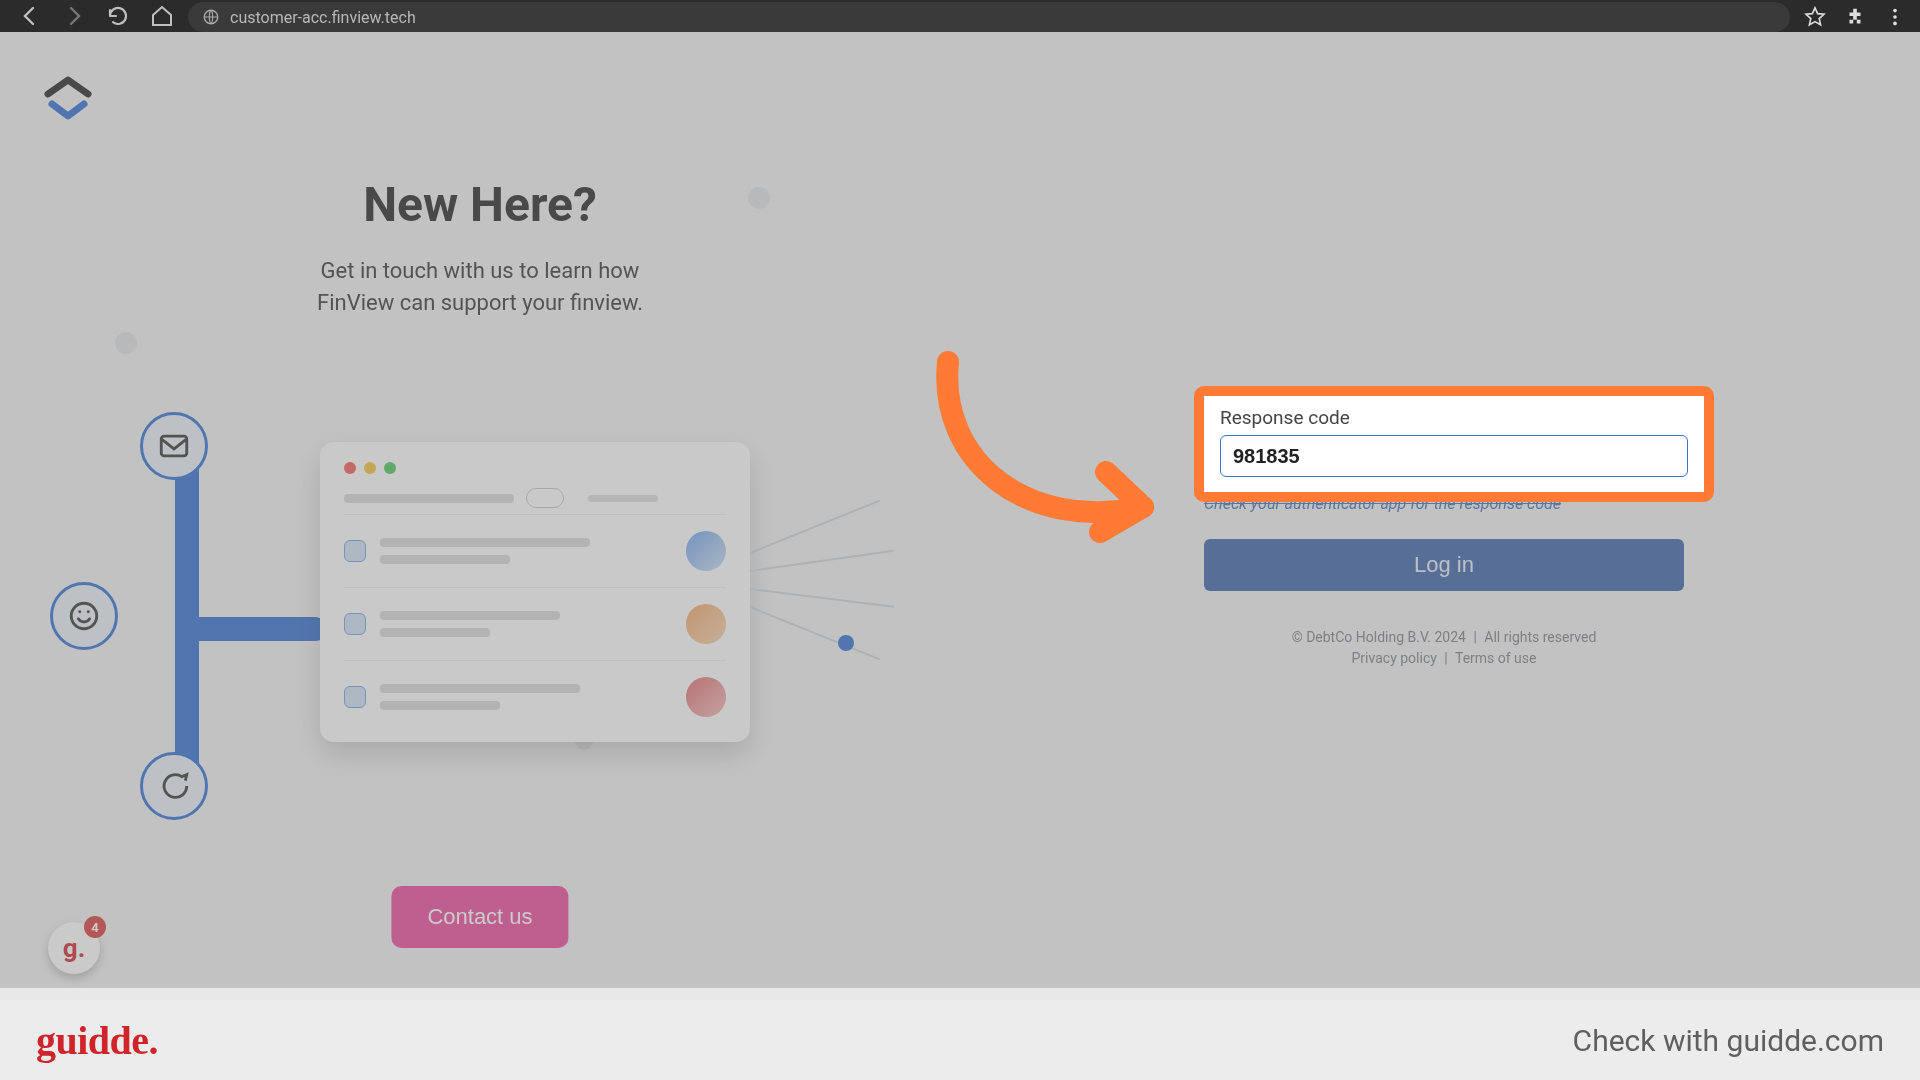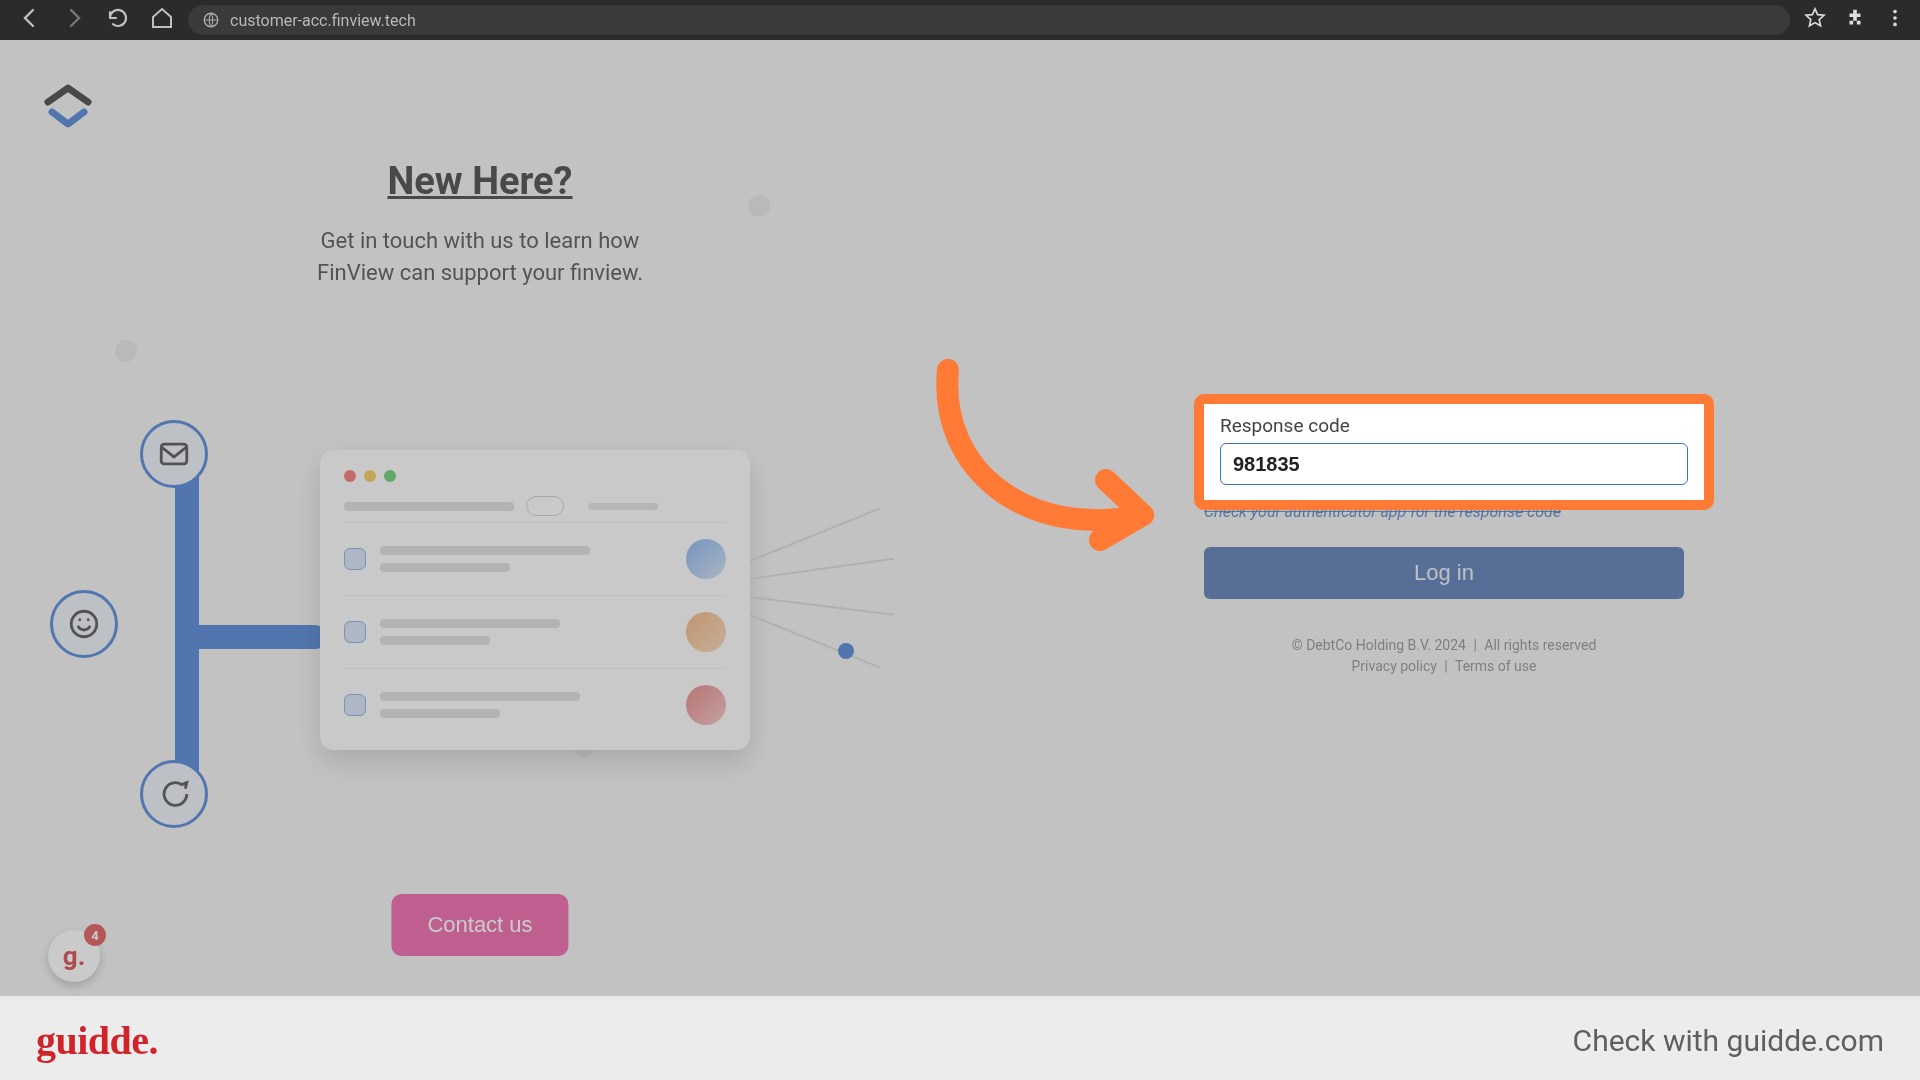--- a/index.html
+++ b/index.html
@@ -1,24 +1,24 @@
 <!DOCTYPE html>
 <html><head>
 <meta charset="utf-8">
 <style>
   * { margin: 0; padding: 0; box-sizing: border-box; }
   html, body { width: 1920px; height: 1080px; font-family: -apple-system, BlinkMacSystemFont, "Segoe UI", Roboto, sans-serif; overflow: hidden; }
   .viewport { width: 1920px; height: 1080px; position: relative; background: #e8e8e8; }
 
   
   .browser-bar {
-    height: 40px;
+    height: 32px;
     background: #2b2b2b;
     display: flex;
-    align-items: center;
+    align-items: flex-end;
     padding: 0 8px;
     gap: 14px;
   }
   .nav-icons { display: flex; align-items: center; gap: 20px; margin-left: 10px; }
   .nav-icons svg { width: 24px; height: 24px; fill: #bfbfbf; }
   .nav-icons .dim svg { fill: #777; }
   .url-bar {
     flex: 1;
     height: 30px;
     background: #3a3a3a;
@@ -54,25 +54,24 @@
   .left {
     position: absolute;
     left: 0; top: 0;
     width: 50%;
     height: 100%;
     padding: 42px 40px 0 40px;
   }
   .logo { position: absolute; left: 40px; top: 42px; }
   .left-heading {
     text-align: center;
-    margin-top: 77px;
-    font-size: 38px;
+    margin-top: 102px;
+    font-size: 48px;
     font-weight: 700;
     color: #222;
-    text-decoration: underline;
   }
   .left-sub {
     text-align: center;
     margin-top: 22px;
     font-size: 22px;
     color: #333;
     line-height: 1.45;
   }
 
   

